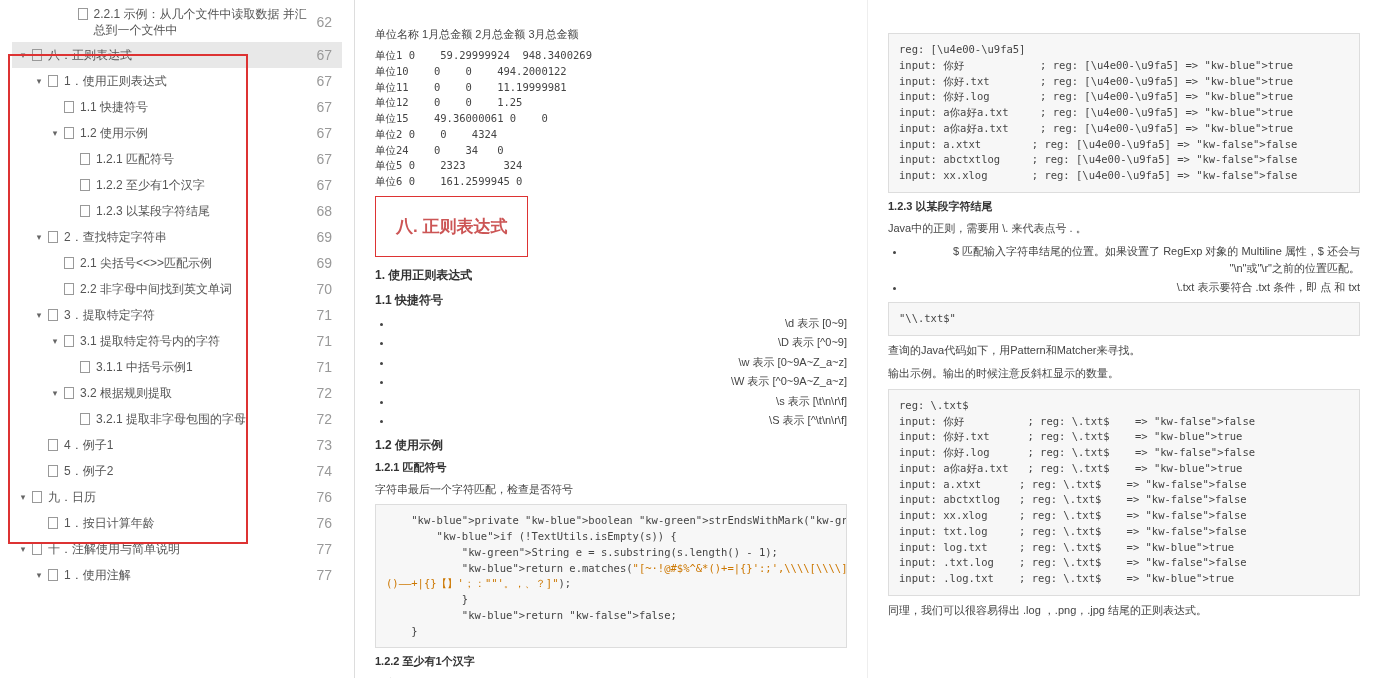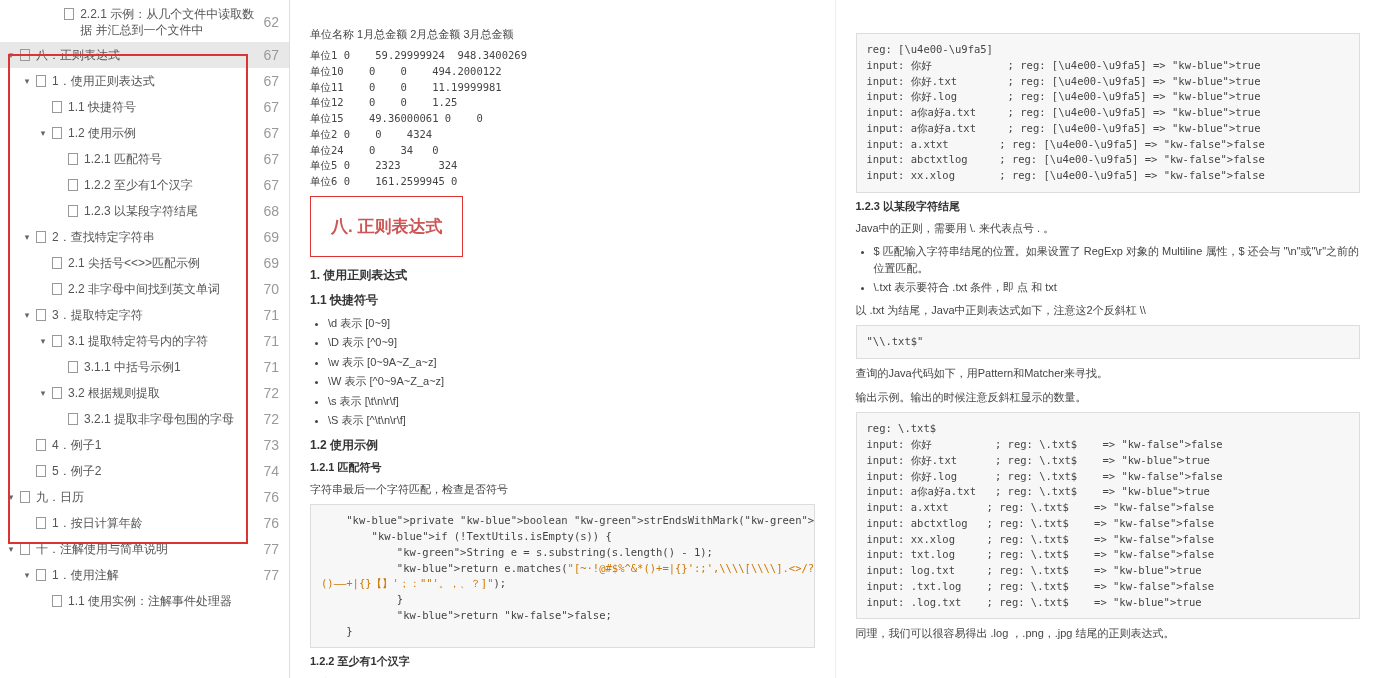--- a/index.html
+++ b/index.html
@@ -1,17 +1,17 @@
 <!DOCTYPE html>
 <html><head>
 <meta charset="utf-8">
 <style>
 * { margin: 0; padding: 0; box-sizing: border-box; }
 body { font-family: "Microsoft YaHei", Arial, sans-serif; font-size: 12px; color: #333; background: #fff; display: flex; height: 678px; overflow: hidden; }
-.sidebar { width: 290px; border-right: 1px solid #ddd; overflow-y: auto; padding: 2px 0; }
+.sidebar { width: 355px; border-right: 1px solid #ddd; overflow-y: auto; padding: 2px 12px; }
 .sidebar-row { display: flex; align-items: center; justify-content: space-between; padding: 4px 10px 4px 6px; cursor: pointer; min-height: 26px; }
 .sidebar-row.selected { background: #e8e8e8; }
 .row-left { display: flex; align-items: flex-start; flex: 1; }
 .toggle { width: 10px; height: 10px; margin-right: 4px; margin-top: 3px; display: inline-flex; align-items: center; justify-content: center; color: #666; font-size: 9px; }
 .page-icon { width: 10px; height: 12px; border: 1px solid #999; margin-right: 6px; margin-top: 2px; flex-shrink: 0; }
 .row-label { color: #555; line-height: 16px; }
 .page-num { color: #999; font-size: 14px; }
 .indent-0 .row-left { padding-left: 0; }
 .indent-1 .row-left { padding-left: 16px; }
 .indent-2 .row-left { padding-left: 32px; }
@@ -21,21 +21,21 @@
 .content { flex: 1; display: flex; overflow: hidden; }
 .page-col { flex: 1; padding: 27px 20px; overflow-y: auto; font-size: 11px; border-left: 1px solid #eee; }
 .page-col:first-child { border-left: none; }
 .code-block { background: #f7f7f7; border: 1px solid #ddd; padding: 8px 10px; font-family: Consolas, monospace; font-size: 10.5px; line-height: 1.5; white-space: pre; overflow-x: auto; margin: 6px 0; color: #444; }
 .heading-1 { font-size: 17px; font-weight: bold; color: #c55; margin: 12px 0 8px; display: inline-block; }
 .red-box-inline { border: 1.5px solid #d33; padding: 2px 4px; display: inline-block; }
 .heading-2 { font-size: 12px; font-weight: bold; margin: 10px 0 6px; color: #333; }
 .heading-3 { font-size: 12px; font-weight: bold; margin: 8px 0 5px; color: #333; }
 .heading-4 { font-size: 11px; font-weight: bold; margin: 6px 0 4px; color: #333; }
 .para { margin: 6px 0; line-height: 1.6; color: #444; }
-ul.bullets { margin: 6px 0 6px 18px; }
+ul.bullets { margin: 6px 0 6px 18px; text-align: right; }
 ul.bullets li { margin: 3px 0; line-height: 1.5; color: #444; }
 .kw-orange { color: #cc7700; }
 .table-header { font-size: 11px; color: #444; margin-bottom: 4px; }
 </style>
 </head>
 <body>
 
 <div class="sidebar">
   <div id="toc-container">
       <div class="sidebar-row indent-3">
@@ -207,28 +207,20 @@
         </div>
         <span class="page-num">77</span>
       </div>
       <div class="sidebar-row indent-1">
         <div class="row-left">
           <span class="toggle">▾</span>
           <span class="page-icon"></span>
           <span class="row-label">1．使用注解</span>
         </div>
         <span class="page-num">77</span>
-      </div>
-      <div class="sidebar-row indent-2">
-        <div class="row-left">
-          <span class="toggle"></span>
-          <span class="page-icon"></span>
-          <span class="row-label">1.1 使用实例：注解事件处理器</span>
-        </div>
-        <span class="page-num"></span>
       </div>
     </div>
   <div class="red-box-start"></div>
 </div>
 
 <div class="content">
   <div class="page-col">
     <div class="table-header">单位名称     1月总金额     2月总金额     3月总金额</div>
     <div class="code-block" style="border:none;background:transparent;padding:0;">单位1 0    59.29999924  948.3400269
 单位10    0    0    494.2000122
@@ -279,21 +271,20 @@
 input: a你a好a.txt     ; reg: [\u4e00-\u9fa5] =&gt; <span class="&lt;span">"kw-blue"</span>&gt;true
 input: a.xtxt        ; reg: [\u4e00-\u9fa5] =&gt; <span class="&lt;span">"kw-false"</span>&gt;false
 input: abctxtlog     ; reg: [\u4e00-\u9fa5] =&gt; <span class="&lt;span">"kw-false"</span>&gt;false
 input: xx.xlog       ; reg: [\u4e00-\u9fa5] =&gt; <span class="&lt;span">"kw-false"</span>&gt;false</div>
     <div class="heading-4">1.2.3 以某段字符结尾</div>
     <div class="para">Java中的正则，需要用 \. 来代表点号 . 。</div>
     <ul class="bullets" id="bullets-right-1">
         <li>$ 匹配输入字符串结尾的位置。如果设置了 RegExp 对象的 Multiline 属性，$ 还会与 "\n"或"\r"之前的位置匹配。</li>
         <li>\.txt 表示要符合 .txt 条件，即 点 和 txt</li>
       </ul>
-    <div class="para">以 .txt 为结尾，Java中正则表达式如下，注意这2个反斜杠 \\</div>
     <div class="code-block">"\\.txt$"</div>
     <div class="para">查询的Java代码如下，用Pattern和Matcher来寻找。</div>
     <div class="para">输出示例。输出的时候注意反斜杠显示的数量。</div>
     <div class="code-block" id="code-right-4">reg: \.txt$
 input: 你好          ; reg: \.txt$    =&gt; <span class="&lt;span">"kw-false"</span>&gt;false
 input: 你好.txt      ; reg: \.txt$    =&gt; <span class="&lt;span">"kw-blue"</span>&gt;true
 input: 你好.log      ; reg: \.txt$    =&gt; <span class="&lt;span">"kw-false"</span>&gt;false
 input: a你a好a.txt   ; reg: \.txt$    =&gt; <span class="&lt;span">"kw-blue"</span>&gt;true
 input: a.xtxt      ; reg: \.txt$    =&gt; <span class="&lt;span">"kw-false"</span>&gt;false
 input: abctxtlog   ; reg: \.txt$    =&gt; <span class="&lt;span">"kw-false"</span>&gt;false

